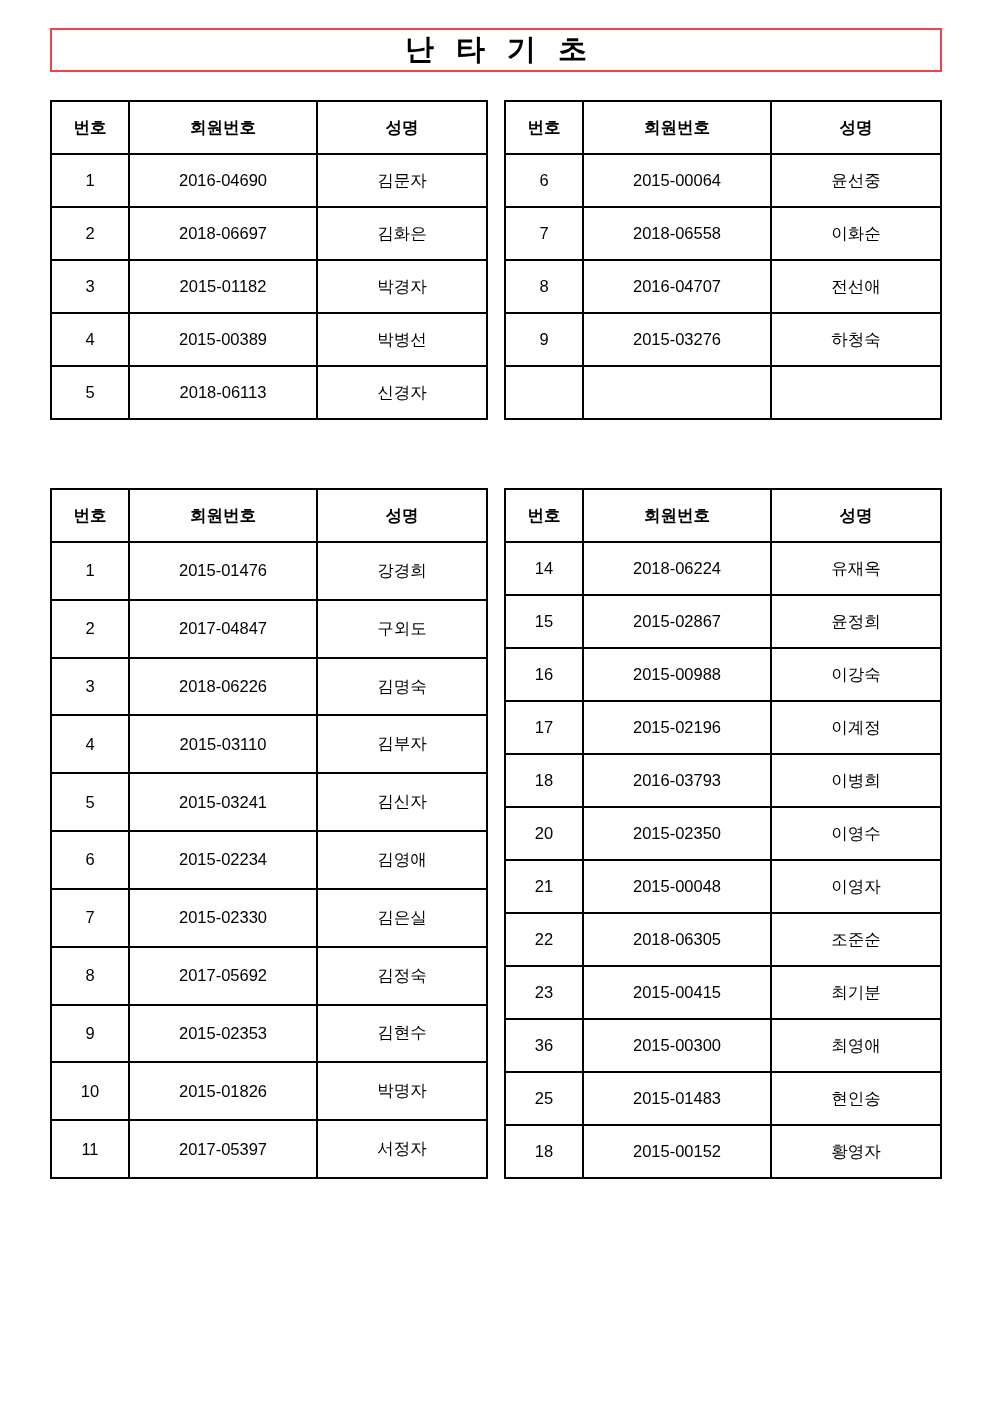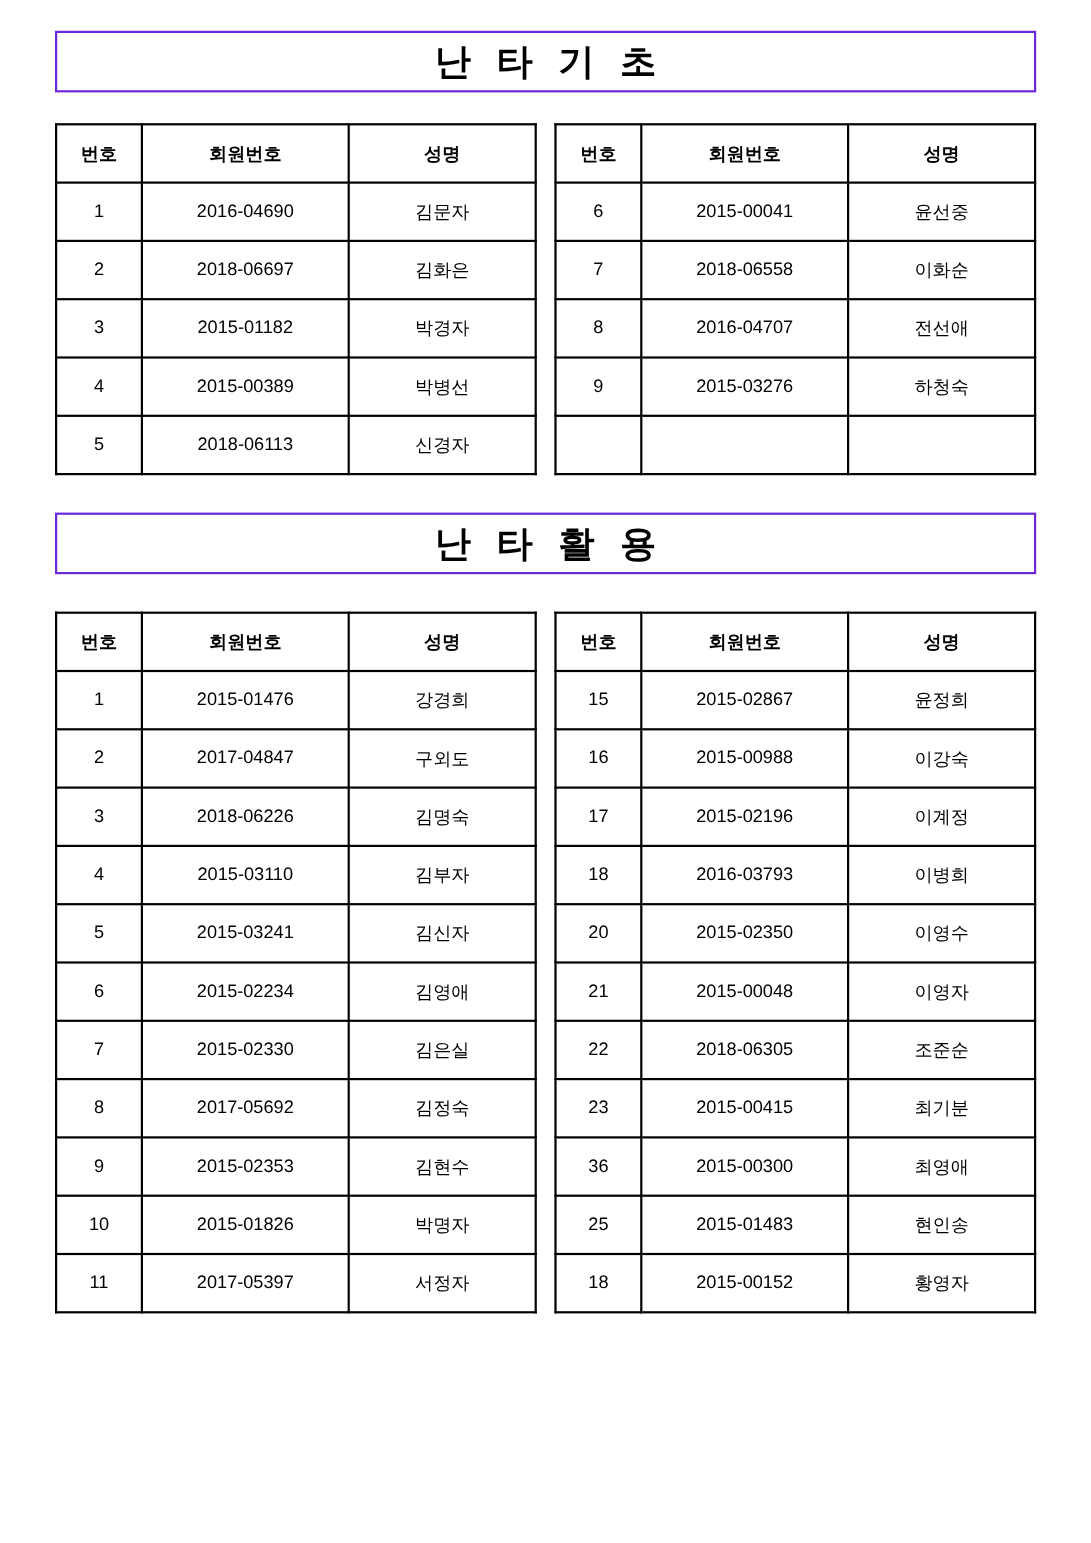--- a/index.html
+++ b/index.html
@@ -14,26 +14,26 @@
     font-family: "Liberation Sans", sans-serif;
     color: #000000;
     position: relative;
   }
   .page {
     width: 992px;
     height: 1403px;
     padding: 28px 50px 0 50px;
   }
   .section-title {
-    border: 2px solid #6d28d9;
-    height: 56px;
+    border: 2px solid #ef4444;
+    height: 44px;
     display: flex;
     align-items: center;
     justify-content: center;
-    font-size: 33px;
+    font-size: 29px;
     font-weight: bold;
     letter-spacing: 7px;
     text-indent: 7px;
   }
   .section-gap-1 { height: 28px; }
   .section-gap-2 { height: 34px; }
   .tables-row {
     display: flex;
     justify-content: space-between;
   }
@@ -128,21 +128,21 @@
       <thead>
         <tr>
           <th>번호</th>
           <th>회원번호</th>
           <th>성명</th>
         </tr>
       </thead>
       <tbody>
           <tr>
             <td class="num">6</td>
-            <td class="memno">2015-00041</td>
+            <td class="memno">2015-00064</td>
             <td class="name">윤선중</td>
           </tr>
           <tr>
             <td class="num">7</td>
             <td class="memno">2018-06558</td>
             <td class="name">이화순</td>
           </tr>
           <tr>
             <td class="num">8</td>
             <td class="memno">2016-04707</td>
@@ -157,21 +157,20 @@
             <td class="empty"></td>
             <td class="empty"></td>
             <td class="empty"></td>
           </tr>
         </tbody>
     </table>
   </div>
 
   <div class="section-gap-2"></div>
 
-  <div class="section-title">난 타 활 용</div>
 
   <div class="section-gap-2"></div>
 
   <div class="tables-row">
     <table>
       <colgroup>
           <col class="c-no">
           <col class="c-mid">
           <col class="c-name">
         </colgroup>
@@ -249,20 +248,25 @@
         </colgroup>
       <thead>
         <tr>
           <th>번호</th>
           <th>회원번호</th>
           <th>성명</th>
         </tr>
       </thead>
       <tbody>
           <tr>
+            <td class="num">14</td>
+            <td class="memno">2018-06224</td>
+            <td class="name">유재옥</td>
+          </tr>
+          <tr>
             <td class="num">15</td>
             <td class="memno">2015-02867</td>
             <td class="name">윤정희</td>
           </tr>
           <tr>
             <td class="num">16</td>
             <td class="memno">2015-00988</td>
             <td class="name">이강숙</td>
           </tr>
           <tr>

